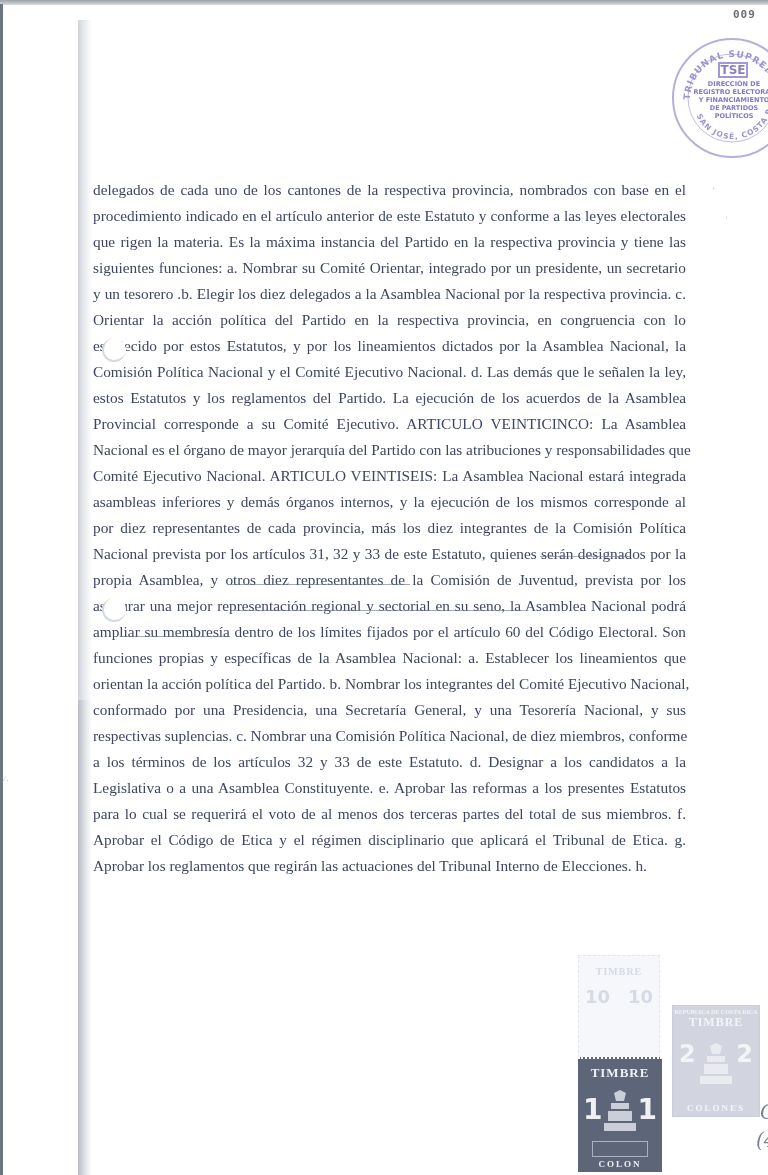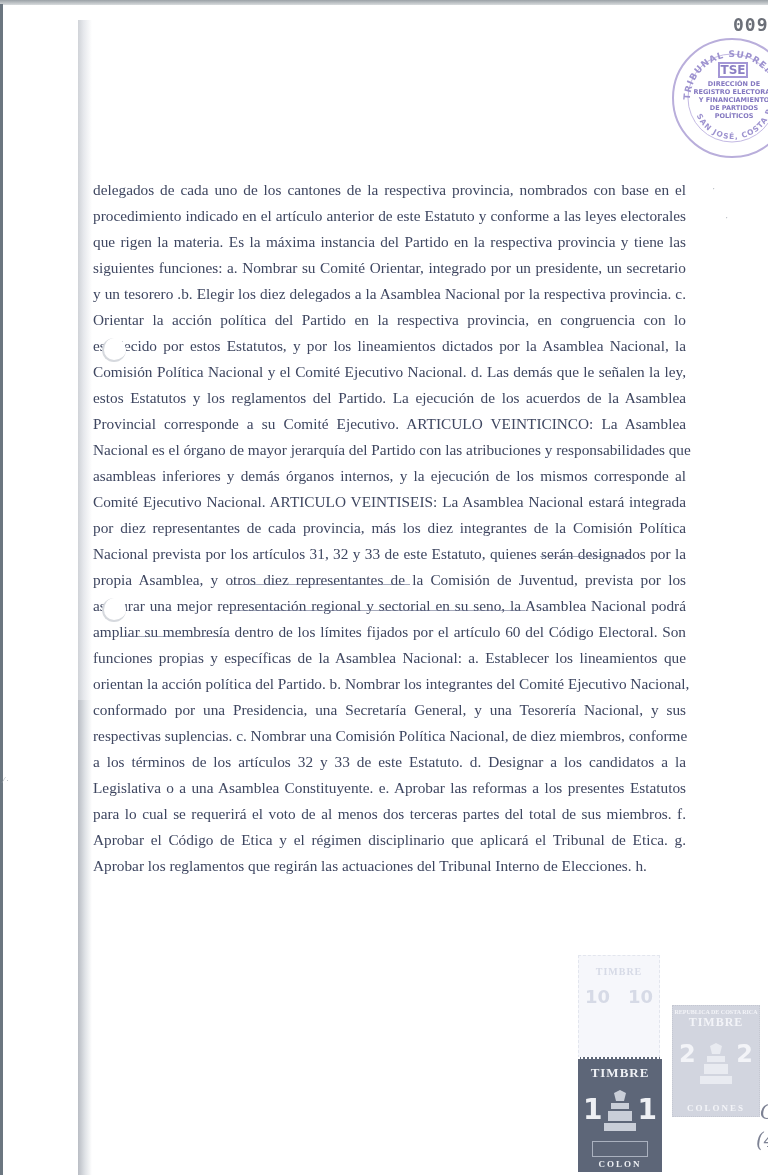--- a/index.html
+++ b/index.html
@@ -18,22 +18,22 @@
   }
   .page-shadow {
     position: absolute; left: 78px; top: 20px; width: 14px; height: 1155px;
     background: linear-gradient(90deg, #d0d3d8 0%, #e6e8ec 40%, #ffffff 100%);
   }
   .page-shadow.lower {
     top: 700px; height: 475px;
     background: linear-gradient(90deg, #b9bdc4 0%, #dfe2e6 50%, #ffffff 100%);
   }
   .folio {
-    position: absolute; left: 733px; top: 14px;
-    font-family: "DejaVu Sans Mono", monospace; font-size: 18px; font-weight: bold;
+    position: absolute; left: 733px; top: 8px;
+    font-family: "DejaVu Sans Mono", monospace; font-size: 11px; font-weight: bold;
     color: #6b6f78; letter-spacing: 1px;
   }
   .seal {
     position: absolute; left: 672px; top: 38px; width: 120px; height: 120px;
     border: 2px solid #b9aedb; border-radius: 50%;
     color: #8b7fc4; box-sizing: border-box;
   }
   .seal svg { position: absolute; left: -2px; top: -2px; }
   .seal-inner {
     position: absolute; left: 18px; top: 40px; width: 84px; text-align: center;
@@ -136,22 +136,22 @@
   <span class="line">procedimiento indicado en el artículo anterior de este Estatuto y conforme a las leyes electorales</span>
   <span class="line">que rigen la materia. Es la máxima instancia del Partido en la respectiva provincia y tiene las</span>
   <span class="line">siguientes funciones: a. Nombrar su Comité Orientar, integrado por un presidente, un secretario</span>
   <span class="line">y un tesorero .b. Elegir los diez delegados a la Asamblea Nacional por la respectiva provincia. c.</span>
   <span class="line">Orientar la acción política del Partido en la respectiva provincia, en congruencia con lo</span>
   <span class="line">es  blecido por estos Estatutos, y por los lineamientos dictados por la Asamblea Nacional, la</span>
   <span class="line">Comisión Política Nacional y el Comité Ejecutivo Nacional. d. Las demás que le señalen la ley,</span>
   <span class="line">estos Estatutos y los reglamentos del Partido. La ejecución de los acuerdos de la Asamblea</span>
   <span class="line">Provincial corresponde a su Comité Ejecutivo. ARTICULO VEINTICINCO: La Asamblea</span>
   <span class="line">Nacional es el órgano de mayor jerarquía del Partido con las atribuciones y responsabilidades que</span>
+  <span class="line">Comité Ejecutivo Nacional. ARTICULO VEINTISEIS: La Asamblea Nacional estará integrada</span>
   <span class="line">asambleas inferiores y demás órganos internos, y la ejecución de los mismos corresponde al</span>
-  <span class="line">Comité Ejecutivo Nacional. ARTICULO VEINTISEIS: La Asamblea Nacional estará integrada</span>
   <span class="line">por diez representantes de cada provincia, más los diez integrantes de la Comisión Política</span>
   <span class="line">Nacional prevista por los artículos 31, 32 y 33 de este Estatuto, quienes serán designados por la</span>
   <span class="line">propia Asamblea, y otros diez representantes de la Comisión de Juventud, prevista por los</span>
   <span class="line">asegurar una mejor representación regional y sectorial en su seno, la Asamblea Nacional podrá</span>
   <span class="line">ampliar su membresía dentro de los límites fijados por el  artículo 60 del Código Electoral.  Son</span>
   <span class="line">funciones propias y específicas de la Asamblea Nacional: a. Establecer los lineamientos que</span>
   <span class="line">orientan la acción política del Partido. b. Nombrar los integrantes del Comité Ejecutivo Nacional,</span>
   <span class="line">conformado por una Presidencia, una Secretaría General, y una Tesorería Nacional, y sus</span>
   <span class="line">respectivas suplencias. c. Nombrar una Comisión Política Nacional, de diez miembros, conforme</span>
   <span class="line">a los términos de los artículos 32 y 33 de este Estatuto. d. Designar a los candidatos a la</span>

